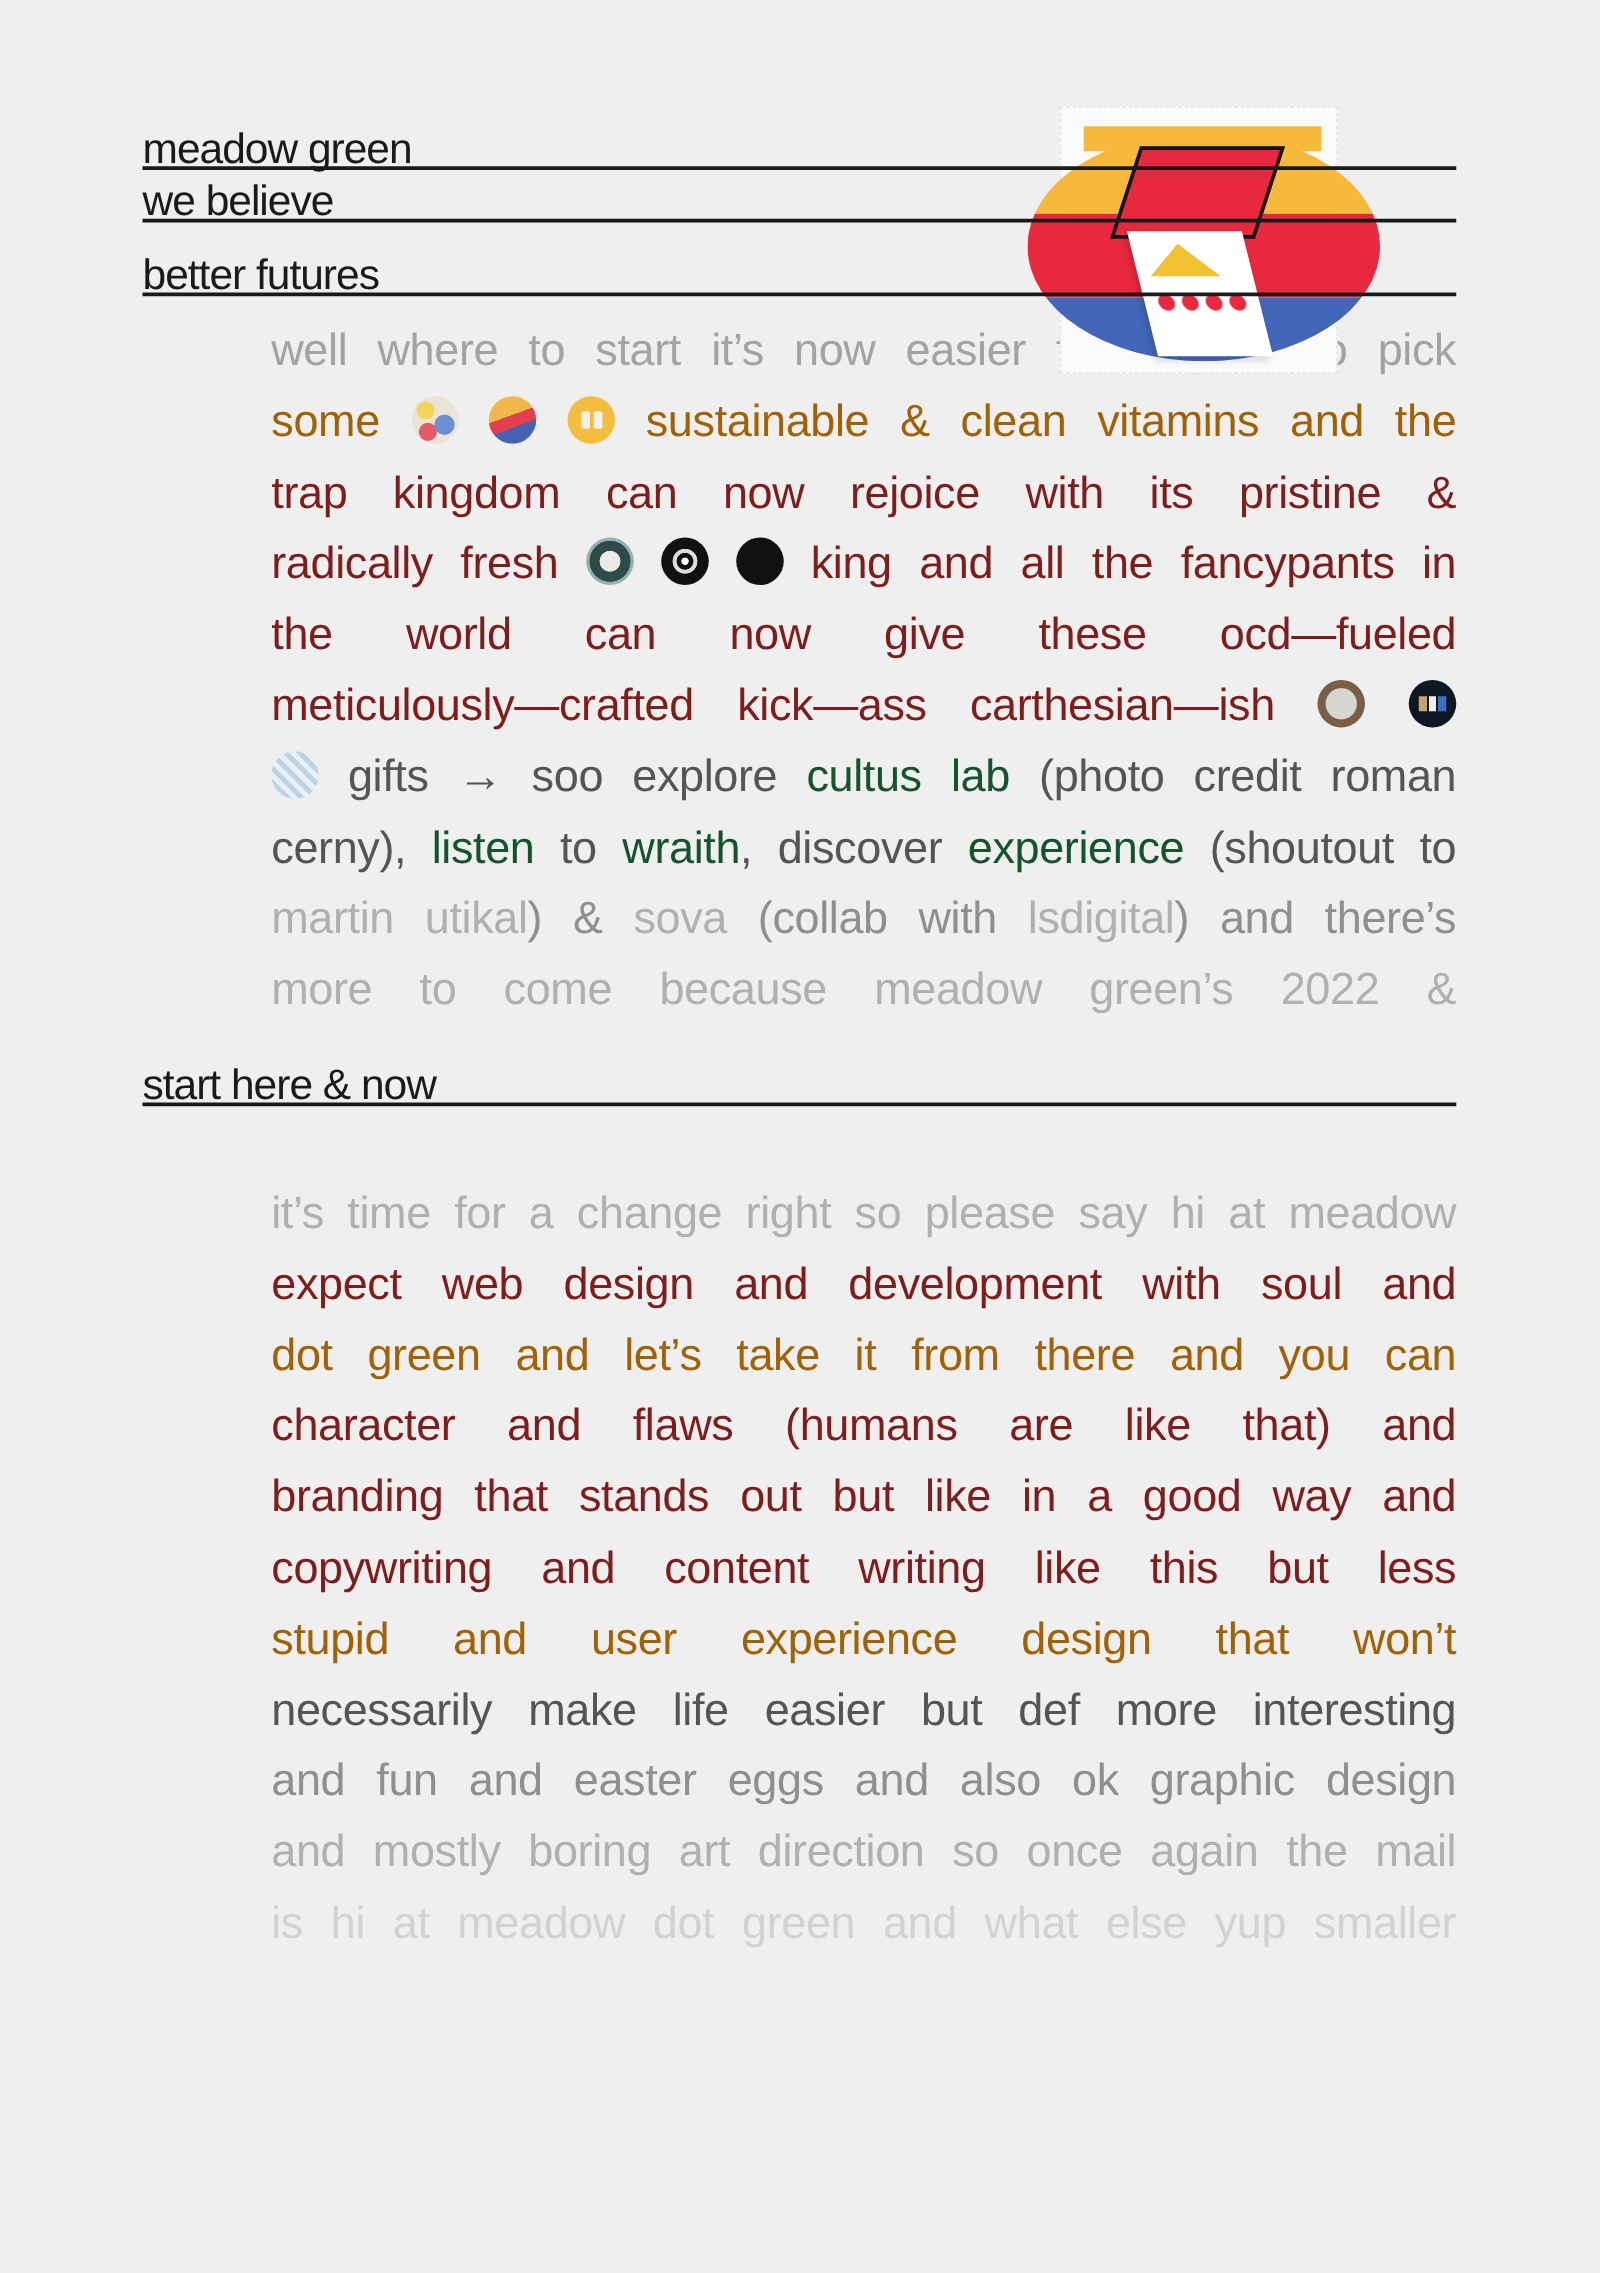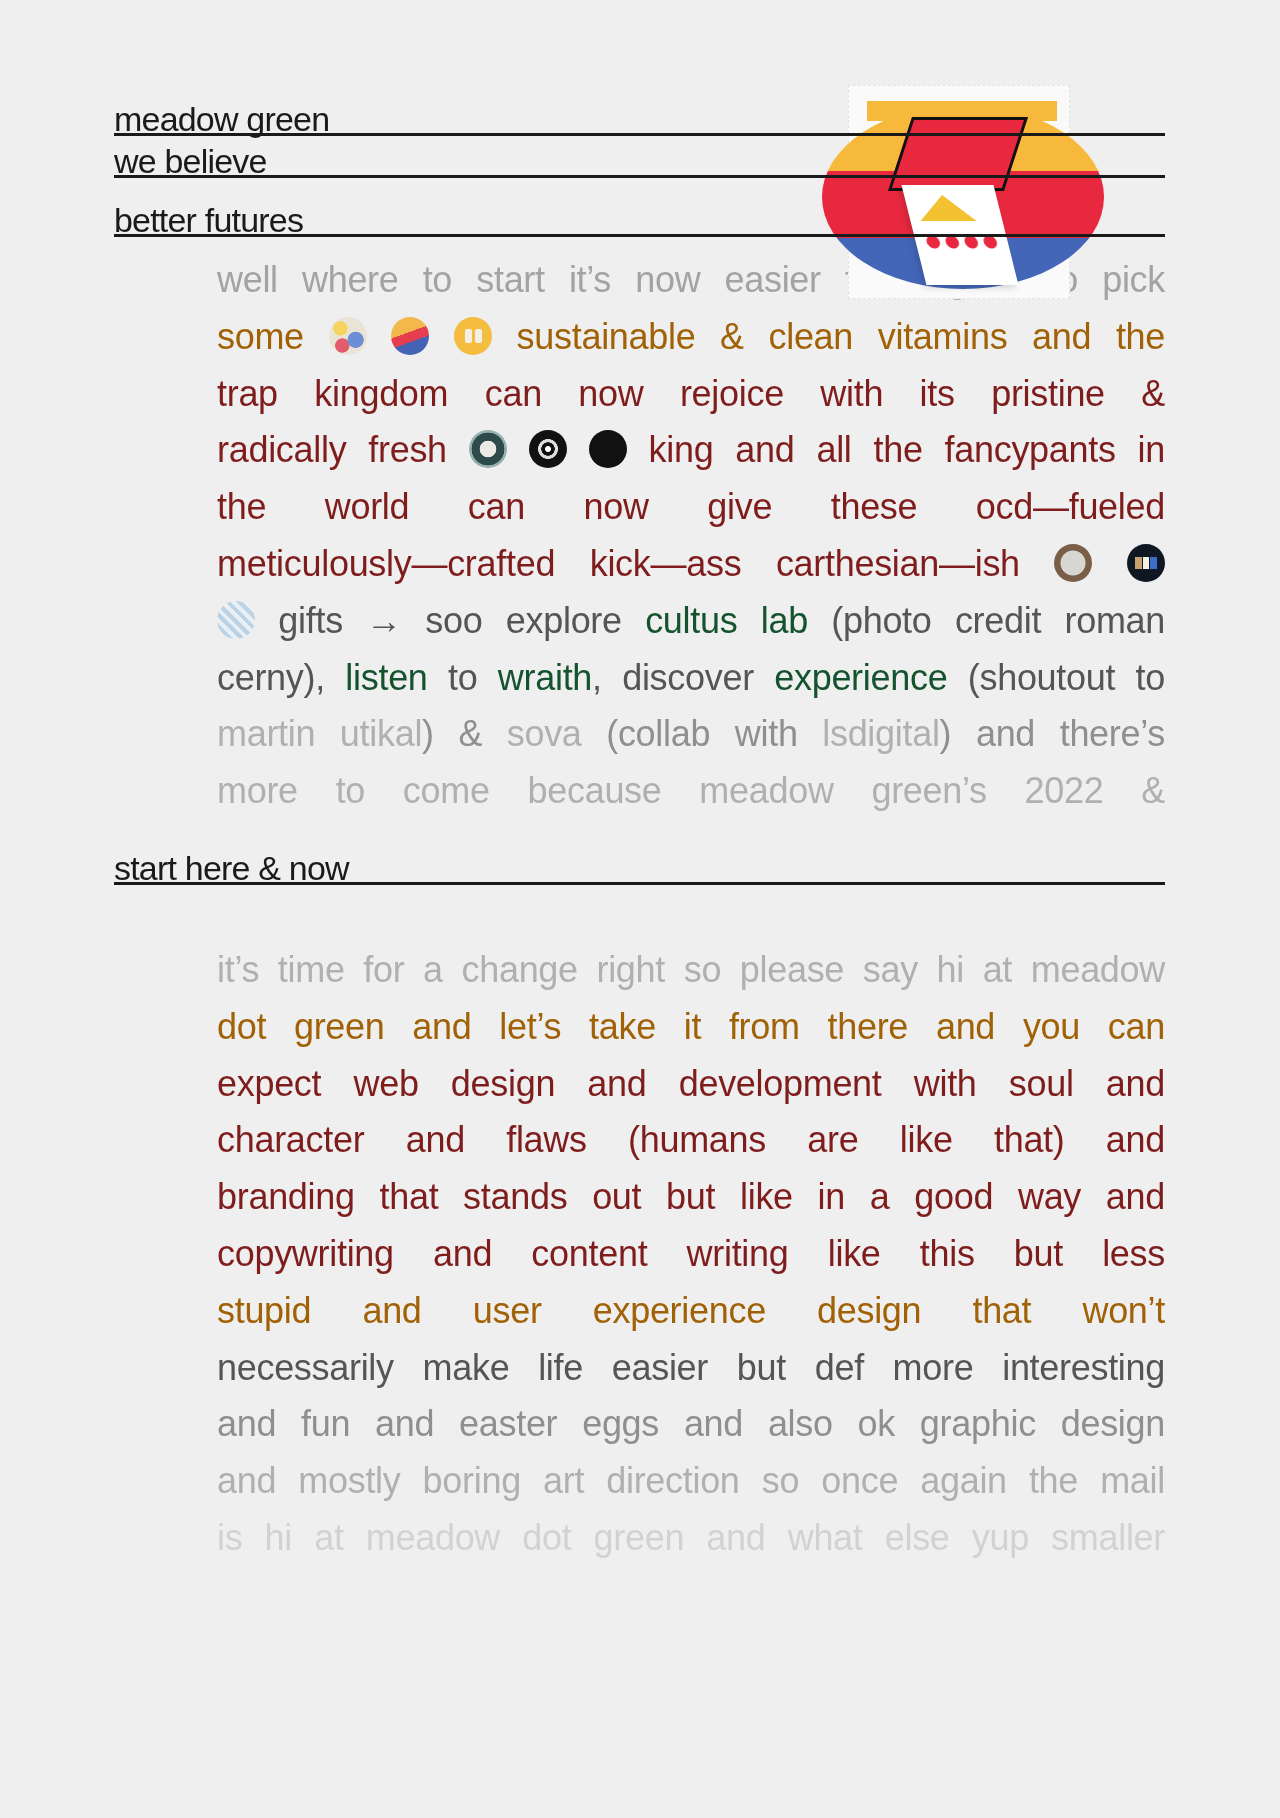--- a/index.html
+++ b/index.html
@@ -184,22 +184,22 @@
 
 </div>
 
 <div class="heading" style="top:845px;">
   <span class="htext">start here &amp; now</span>
   <div class="rule"></div>
 </div>
 
 <div class="para" style="top:942px;">
   <span class="line fade-4">it’s time for a change right so please say hi at meadow</span>
+  <span class="line dark">expect web design and development with soul and</span>
   <span class="line fade-2">dot green and let’s take it from there and you can</span>
-  <span class="line dark">expect web design and development with soul and</span>
   <span class="line dark">character and flaws (humans are like that) and</span>
   <span class="line dark">branding that stands out but like in a good way and</span>
   <span class="line dark">copywriting and content writing like this but less</span>
   <span class="line fade-2">stupid and user experience design that won’t</span>
   <span class="line mid">necessarily make life easier but def more interesting</span>
   <span class="line fade-3">and fun and easter eggs and also ok graphic design</span>
   <span class="line fade-4">and mostly boring art direction so once again the mail</span>
   <span class="line fade-5">is hi at meadow dot green and what else yup smaller</span>
 </div>
 

